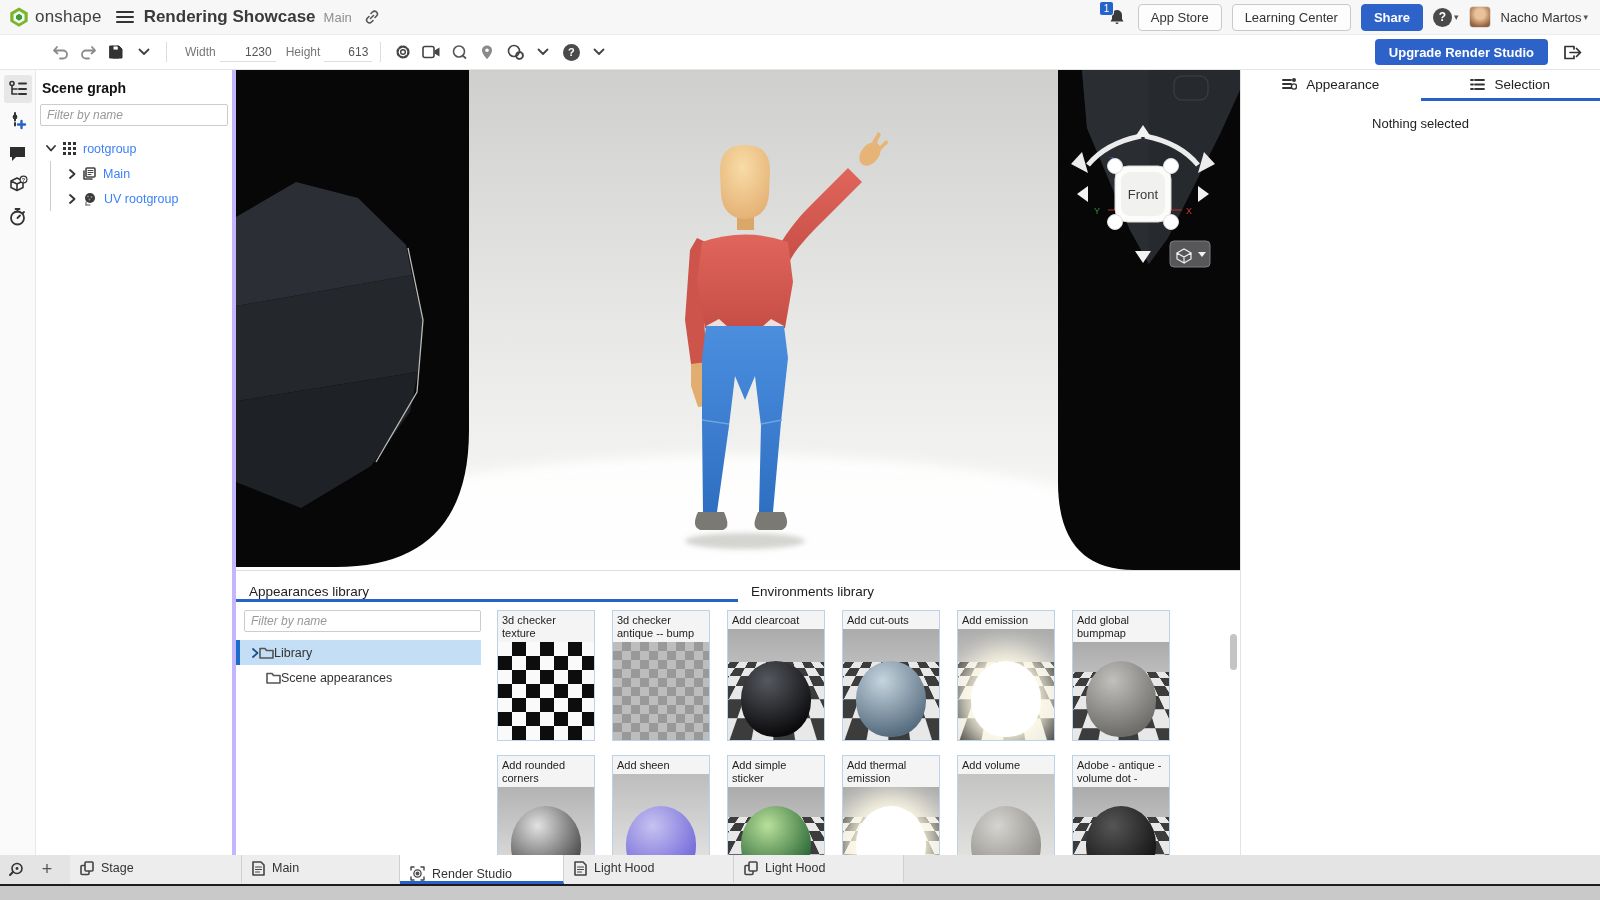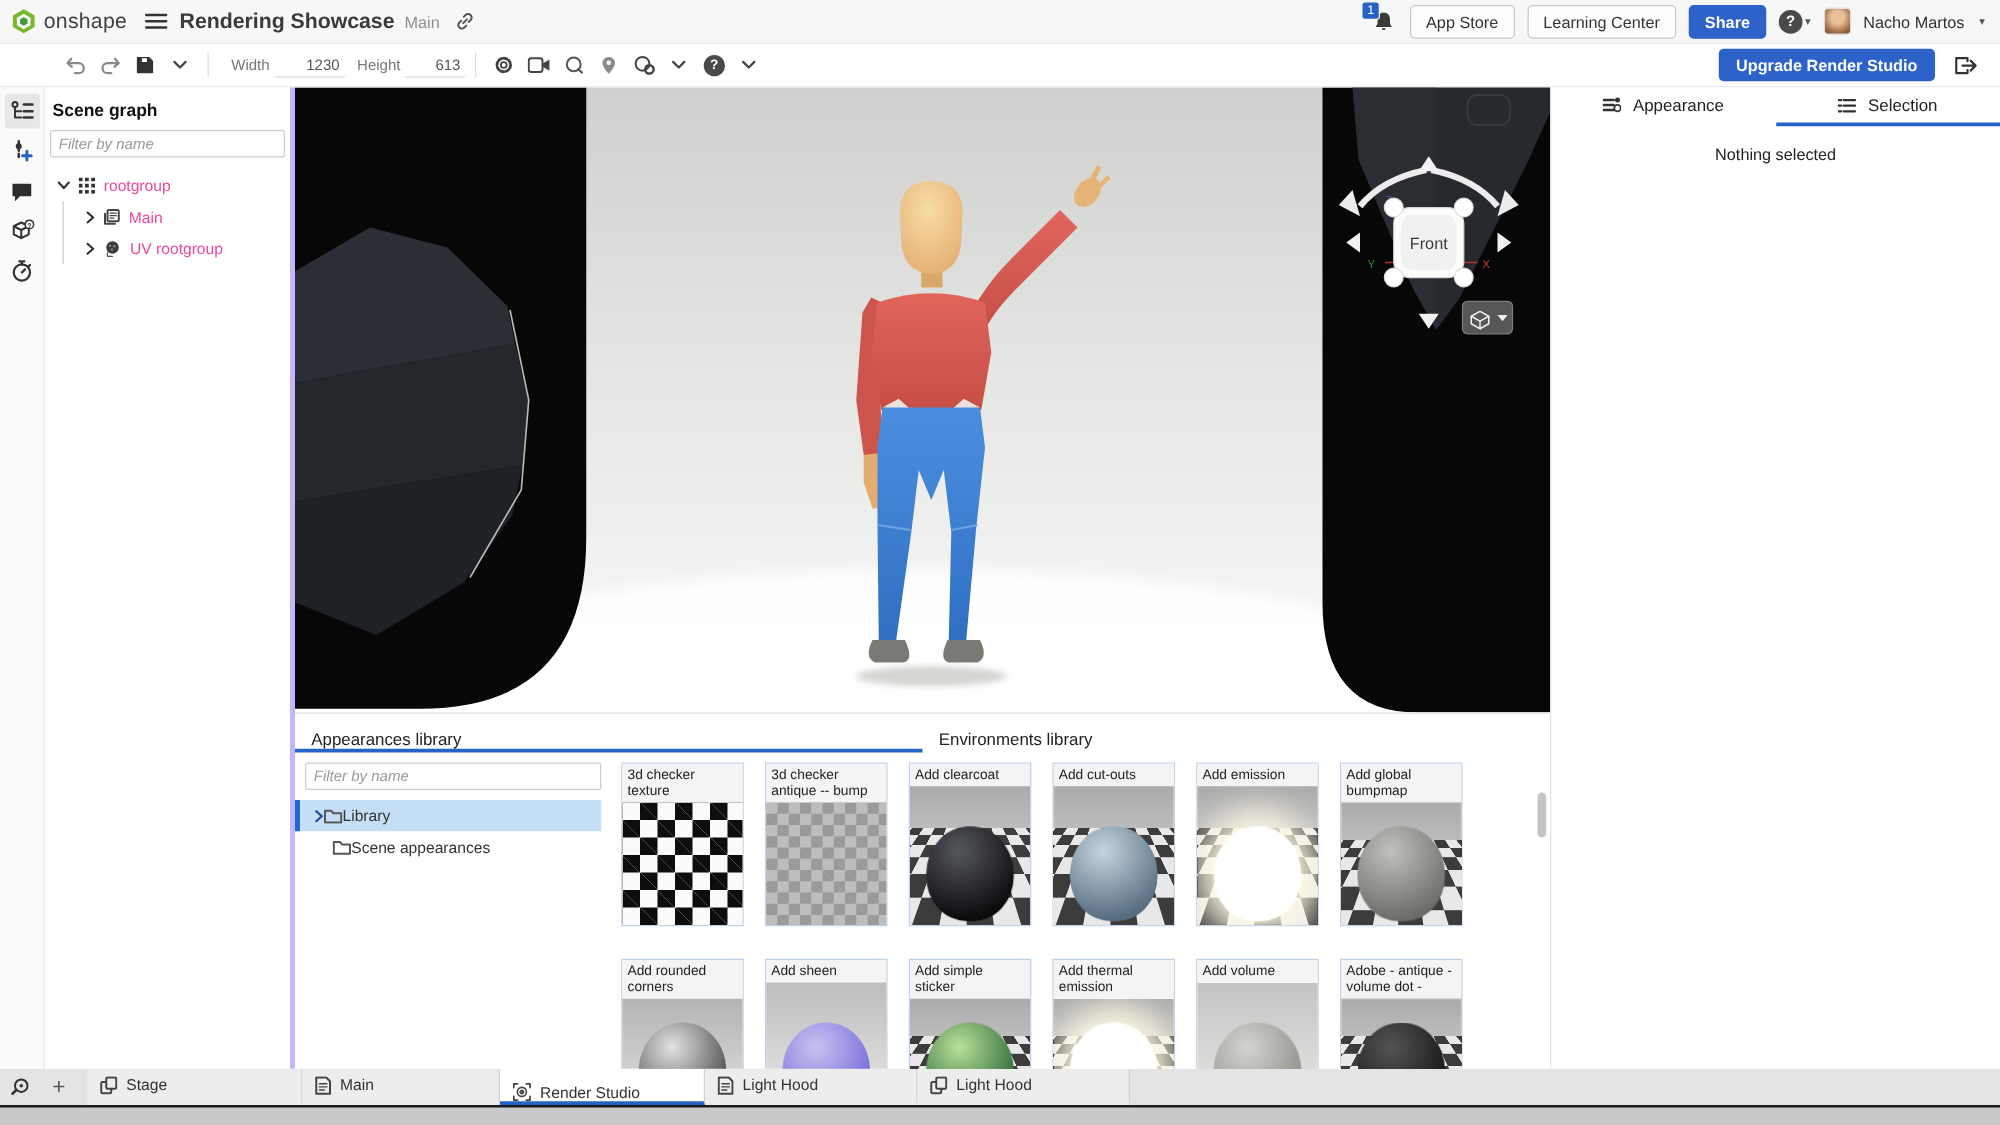--- a/index.html
+++ b/index.html
@@ -39,41 +39,41 @@
 
 .main-row { height:785px; display:flex; }
 .rail { width:36px; background:#fafafa; border-right:1px solid #e8e8e8; display:flex; flex-direction:column; align-items:center; padding-top:5px; gap:4px; }
 .rail .rbtn { width:28px; height:28px; border-radius:3px; display:flex; align-items:center; justify-content:center; cursor:pointer; }
 .rail .rbtn.active { background:#e7e7e7; }
 
 .scene-panel { width:200px; background:#fff; border-right:4px solid #c4b5fd; padding:8px 4px; }
 .sg-title { font-size:14px; font-weight:bold; color:#111; margin:2px 0 8px 2px; }
 .sg-filter { width:100%; height:22px; border:1px solid #ccc; border-radius:2px; padding:0 6px; font-size:12px; font-family:"Liberation Sans",sans-serif; }
 .sg-filter::placeholder { font-style:italic; color:#999; }
-.sg-tree { margin-top:10px; font-size:12.5px; color:#ec4899; }
+.sg-tree { margin-top:10px; font-size:12.5px; color:#3b82f6; }
 .sg-row { display:flex; align-items:center; gap:7px; height:25px; padding-left:6px; cursor:pointer; }
 .sg-children { margin-left:10px; border-left:1px solid #ccc; padding-left:12px; }
 
 .center-col { width:1004px; display:flex; flex-direction:column; }
 .viewport { width:1004px; height:500px; position:relative; }
 
 
 .library { height:285px; background:#fff; border-top:1px solid #ddd; position:relative; overflow:hidden; }
 .lib-tabs { display:flex; height:31px; }
 .lib-tab { width:50%; display:flex; align-items:flex-end; padding-left:13px; font-size:13.5px; color:#222; border-bottom:3px solid transparent; cursor:pointer; }
 .lib-tab.active { border-bottom-color:#2563c9; }
 .lib-body { display:flex; height:254px; position:relative; }
 .lib-left { width:253px; padding:8px 8px 0 8px; flex:none; }
 .lib-filter { width:100%; height:22px; border:1px solid #ccc; border-radius:2px; padding:0 6px; font-size:12px; font-family:"Liberation Sans",sans-serif; }
 .lib-filter::placeholder { font-style:italic; color:#999; }
 .lib-tree { margin-top:8px; margin-left:-8px; }
 .lib-row { display:flex; align-items:center; gap:0; height:25px; padding-left:12px; font-size:12.5px; color:#333; border-left:4px solid transparent; cursor:pointer; }
 .lib-row.selected { background:#c3def5; border-left-color:#1e6bc9; }
 .lib-row .indent { width:14px; }
-.cards { flex:1; display:flex; flex-wrap:wrap; gap:26px 17px; padding:8px 12px 0 8px; overflow:hidden; align-content:flex-start; }
+.cards { flex:1; display:flex; flex-wrap:wrap; gap:14px 17px; padding:8px 12px 0 8px; overflow:hidden; align-content:flex-start; }
 .card { width:98px; height:131px; border:1px solid #bcd2e8; background:#fff; display:flex; flex-direction:column; cursor:pointer; }
 .card-label { padding:3px 4px 2px; font-size:11px; line-height:1.2; color:#222; background:#f4f4f4; }
 .thumb { flex:1; position:relative; overflow:hidden; background:linear-gradient(180deg,var(--bg1,#ababab),var(--bg2,#e3e3e3)); }
 .thumb.checker { background-color:var(--c2); background-image:
   linear-gradient(45deg,var(--c1) 25%,transparent 25%,transparent 75%,var(--c1) 75%,var(--c1)),
   linear-gradient(45deg,var(--c1) 25%,transparent 25%,transparent 75%,var(--c1) 75%,var(--c1));
   background-position:0 0,var(--ch,6px) var(--ch,6px); background-size:var(--cs,12px) var(--cs,12px); }
 .floor { position:absolute; left:-45%; width:190%; top:30%; height:110%;
   background-color:#e8e8e8; background-image:
   linear-gradient(45deg,#3c3c3c 25%,transparent 25%,transparent 75%,#3c3c3c 75%,#3c3c3c),
@@ -133,21 +133,21 @@
       <span class="badge">1</span>
     </span>
     <button class="tb-btn">App Store</button>
     <button class="tb-btn">Learning Center</button>
     <button class="tb-btn primary">Share</button>
     <span style="display:flex;align-items:center;">
       <span class="help-circle">?</span>
       <span class="caret">▾</span>
     </span>
     <span class="avatar"></span>
-    <span style="display:flex;align-items:center;gap:10px;">
+    <span style="display:flex;align-items:center;gap:0;">
       <span class="user-name">Nacho Martos</span>
       <span class="caret">▾</span>
     </span>
   </div>
 </div>
 
 <div class="toolbar">
   <span class="tbtn ic">
     <svg width="17" height="15" viewBox="0 0 17 15">
         <path d="M5,2 L2,5.5 L5.5,8.5 M2,5.5 H11 a4,4 0 0 1 0,8 H8" stroke="#8a8a8a" stroke-width="1.8"></path>

